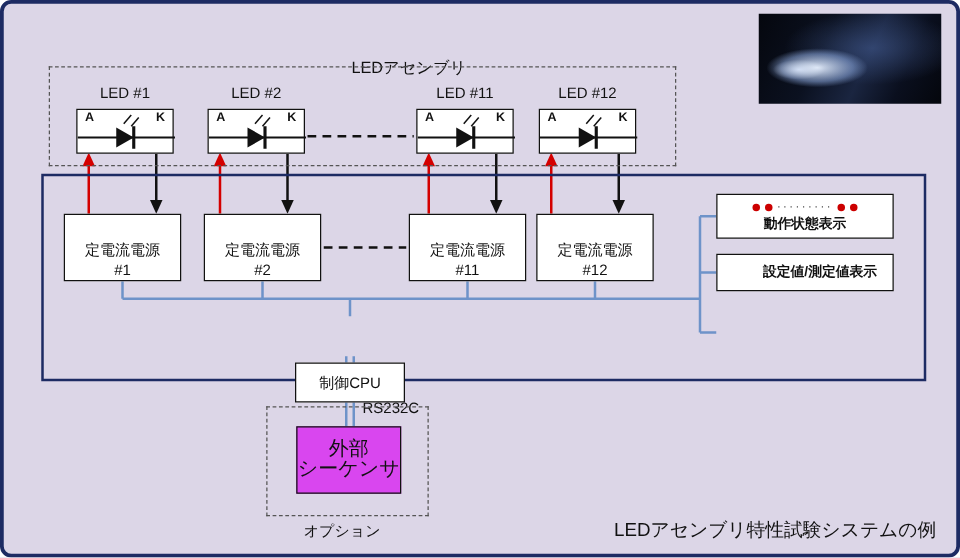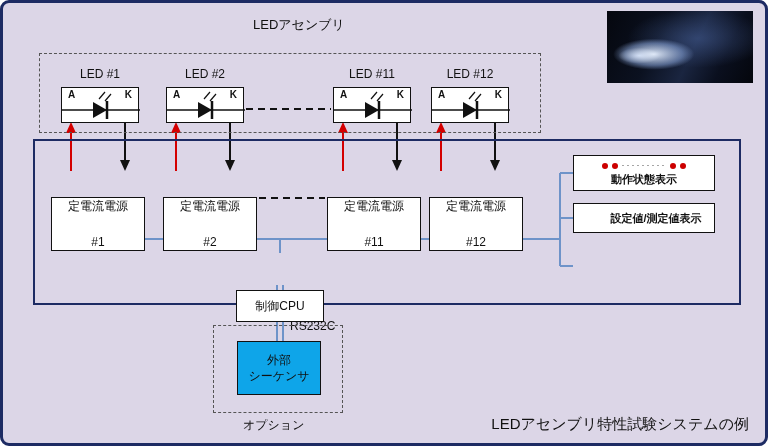--- a/index.html
+++ b/index.html
@@ -19,39 +19,39 @@
   .headlight {
     position:absolute; right:12px; top:8px; width:146px; height:72px;
     background:
       radial-gradient(ellipse 52px 20px at 32% 60%, rgba(230,240,255,.95), rgba(150,180,235,.5) 55%, rgba(20,30,60,0) 78%),
       radial-gradient(ellipse 26px 10px at 22% 62%, rgba(255,255,255,.9), rgba(255,255,255,0) 80%),
       radial-gradient(ellipse 100px 42px at 62% 38%, rgba(70,95,150,.55), rgba(0,0,0,0) 70%),
       linear-gradient(115deg, #05070e 0%, #0b1120 35%, #1a2540 58%, #0a0f1e 78%, #04060c 100%);
   }
 
   
-  .assembly-label { position:absolute; left:250px; top:13px; width:120px; text-align:left; font-size:13px; }
+  .assembly-label { position:absolute; left:250px; top:42px; width:120px; text-align:right; font-size:13px; }
   .assembly-box { position:absolute; left:36px; top:50px; width:502px; height:80px; border:1px dashed #555; }
 
   .led-unit { position:absolute; top:62px; width:78px; }
   .led-label { text-align:center; font-size:12px; height:20px; line-height:18px; }
   .led-box { position:relative; width:78px; height:36px; margin-top:2px; background:#fff; border:1px solid #111; }
   .led-box svg { position:absolute; left:0; top:0; }
   .term { position:absolute; top:1px; font-size:10px; font-weight:bold; }
   .term-a { left:6px; } .term-k { right:6px; }
 
   
   .main-box { position:absolute; left:30px; top:136px; width:708px; height:166px; border:2px solid #1d2b63; }
   .main-unit-label { position:absolute; right:48px; top:306px; font-size:13px; }
 
   .psu-box {
     position:absolute; top:168px; width:94px; height:54px;
     background:#fff; border:1px solid #111;
-    display:flex; flex-direction:column; align-items:center; justify-content:space-between;
-    font-size:12px; line-height:16px; text-align:center;margin-top:26px;
+    display:flex; flex-direction:column; align-items:center; justify-content:flex-end;
+    font-size:12px; line-height:16px; text-align:center;
   }
 
   .cpu-box {
     position:absolute; left:233px; top:250px; width:88px; height:32px;
     background:#fff; border:1px solid #111;
     display:flex; align-items:center; justify-content:center; font-size:12px;margin-top:37px;
   }
 
   
   .panel-box { position:absolute; left:570px; width:142px; background:#fff; border:1px solid #111; text-align:center; }
@@ -63,23 +63,23 @@
   .rdot { width:6px; height:6px; border-radius:50%; background:#cc0000; display:inline-block; }
   .ddots { font-size:9px; letter-spacing:2px; line-height:7px; color:#333; }
   .keys-row { display:flex; align-items:center; justify-content:center; gap:7px; height:14px; margin-top:4px; }
   .key-sq { width:8px; height:8px; border:1.5px solid #111; background:#fff; display:inline-block; }
 
   
   .rs232c-label { position:absolute; left:287px; top:301px; font-size:12px;margin-top:15px; }
   .option-box { position:absolute; left:210px; top:322px; width:130px; height:88px; border:1px dashed #555; }
   .sequencer-box {
     position:absolute; left:234px; top:338px; width:84px; height:54px;
-    background:#0ea5e9; border:1px solid #111;
+    background:#d946ef; border:1px solid #111;
     display:flex; flex-direction:column; align-items:center; justify-content:center;
-    font-size:12px; line-height:16px;
+    font-size:16px; line-height:16px;
   }
   .option-label { position:absolute; left:240px; top:414px; font-size:12px; }
   .caption { position:absolute; right:16px; top:412px; font-size:15px; }
 </style>
 </head>
 <body>
 
 <div class="canvas">
 
   <svg class="overlay" width="768" height="446" viewBox="0 0 768 446">

